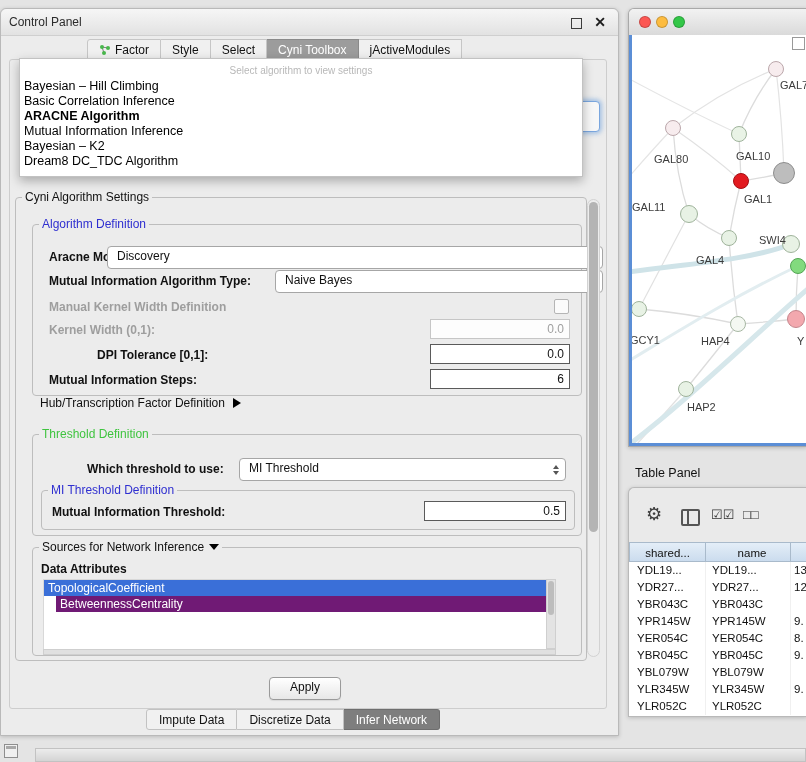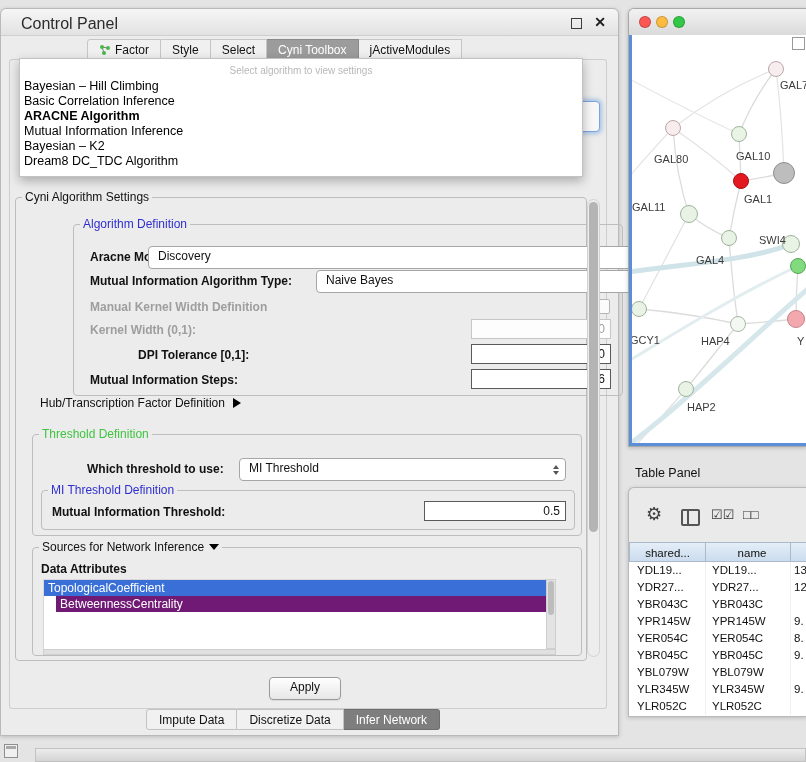--- a/index.html
+++ b/index.html
@@ -2,21 +2,21 @@
 <html><head>
 <meta charset="utf-8">
 <style>
   html,body{margin:0;padding:0;}
   body{font-family:"Liberation Sans",sans-serif;background:#e4e4e4;}
   .root{position:relative;width:806px;height:762px;background:#e4e4e4;overflow:hidden;font-size:12px;color:#111;}
 
   
   .cp{position:absolute;left:0;top:8px;width:617px;height:726px;background:#ececec;border:1px solid #b9b9b9;border-radius:6px 6px 0 0;box-shadow:0 1px 4px rgba(0,0,0,.18);}
   .cp-titlebar{position:absolute;left:0;top:0;right:0;height:26px;background:linear-gradient(#f6f6f6,#e2e2e2);border-bottom:1px solid #cfcfcf;border-radius:6px 6px 0 0;}
-  .cp-title{position:absolute;left:20px;top:6px;font-size:16px;color:#2b2b2b;}
+  .cp-title{position:absolute;left:8px;top:6px;font-size:12px;color:#2b2b2b;}
   .cp-min{position:absolute;right:36px;top:9px;width:9px;height:9px;border:1.5px solid #3c3c3c;background:transparent;}
   .cp-close{position:absolute;right:12px;top:5px;font-size:14px;font-weight:bold;color:#1c1c1c;cursor:default;}
   .content-frame{position:absolute;left:8px;top:50px;width:596px;height:648px;border:1px solid #cdcdcd;border-radius:3px;background:#ececec;}
 
   .tabs{position:absolute;left:86px;top:30px;height:20px;display:flex;z-index:3;}
   .tab{height:20px;line-height:20px;padding:0 11px;background:#f0f0f0;border:1px solid #c6c6c6;border-left:none;font-size:12px;color:#111;display:flex;align-items:center;gap:4px;white-space:nowrap;}
   .tab:first-child{border-left:1px solid #c6c6c6;border-radius:3px 0 0 0;}
   .tab.active{background:#9c9c9c;color:#fff;border-color:#8a8a8a;}
   .tabicon{display:inline-flex;width:12px;height:12px;}
 
@@ -158,21 +158,21 @@
           <div class="popup-item selected">ARACNE Algorithm</div>
           <div class="popup-item">Mutual Information Inference</div>
           <div class="popup-item">Bayesian – K2</div>
           <div class="popup-item">Dream8 DC_TDC Algorithm</div>
         </div>
     </div>
 
     <div class="group" style="left:14px;top:188px;width:570px;height:462px;">
       <span class="group-title">Cyni Algorithm Settings</span>
 
-      <div class="group" style="left:16px;top:26px;width:548px;height:170px;margin-left:41px;">
+      <div class="group" style="left:16px;top:26px;width:548px;height:170px;">
         <span class="group-title t-blue">Algorithm Definition</span>
 
         <span class="lbl b" style="left:16px;top:25px;">Aracne Mode:</span>
         <div class="combo" style="left:74px;top:21px;width:463px;">
           <span class="combo-val">Discovery</span>
           <span class="stepper">
               <i class="up"></i>
               <i class="dn"></i>
             </span>
         </div>

